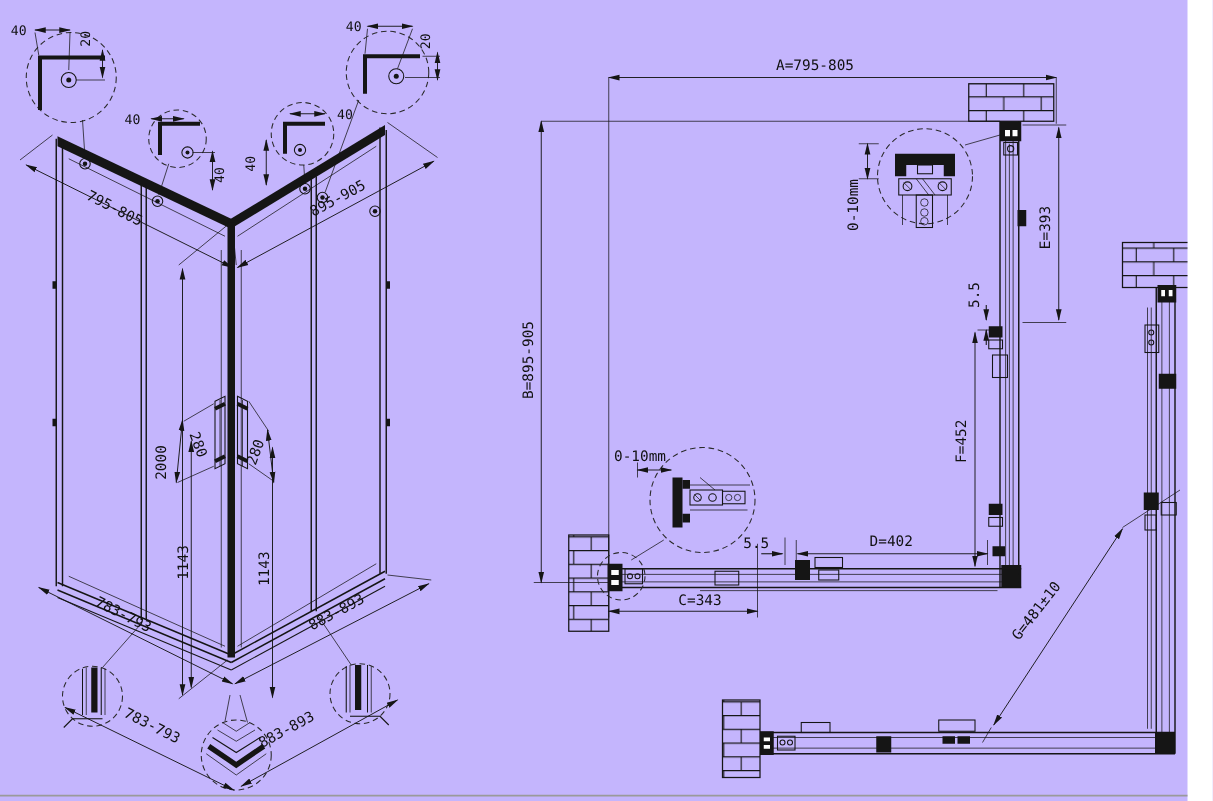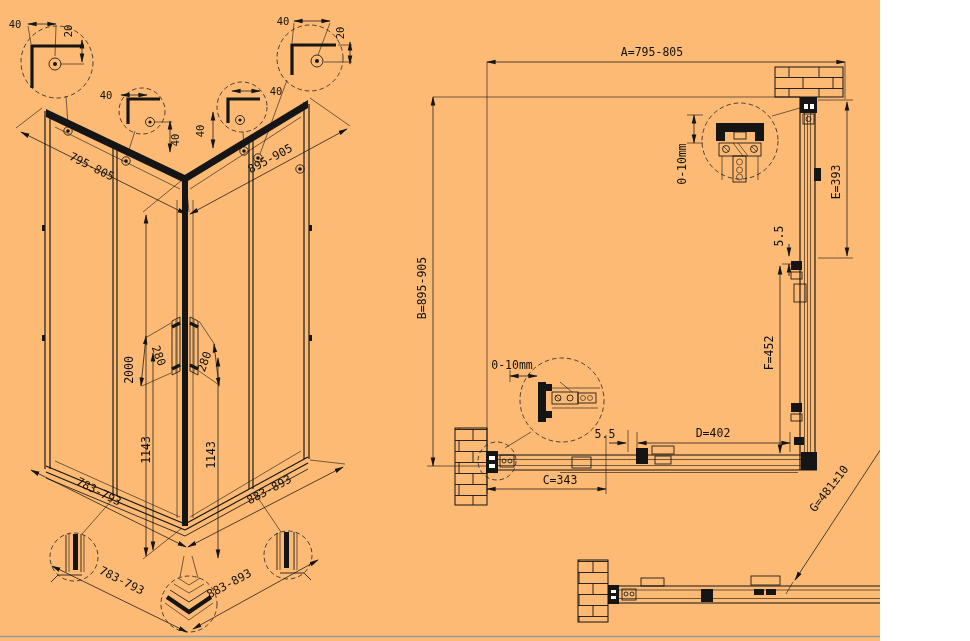--- a/index.html
+++ b/index.html
@@ -1,16 +1,16 @@
 <!DOCTYPE html>
 <html><head>
 <meta charset="utf-8">
 <style>
   html,body{margin:0;padding:0;background:#fff}
-  .wrap{width:880px;height:641px;background:#fdba74;overflow:hidden}
+  .wrap{width:950px;height:641px;background:#c4b5fd;overflow:hidden}
   svg{display:block}
   .ln{stroke:#151515;fill:none;stroke-width:1.15}
   .tn{stroke:#151515;fill:none;stroke-width:0.6}
   .md{stroke:#151515;fill:none;stroke-width:0.85}
   .tk{stroke:#151515;fill:none;stroke-width:3.2}
   .tk4{stroke:#151515;fill:none;stroke-width:4.2}
   .fb{fill:#151515;stroke:none}
   .fw{fill:#ffffff;stroke:none}
   .dash{stroke:#2a2a2a;fill:none;stroke-width:0.85;stroke-dasharray:4.5 3}
   .dim{stroke:#151515;fill:none;stroke-width:0.75}

